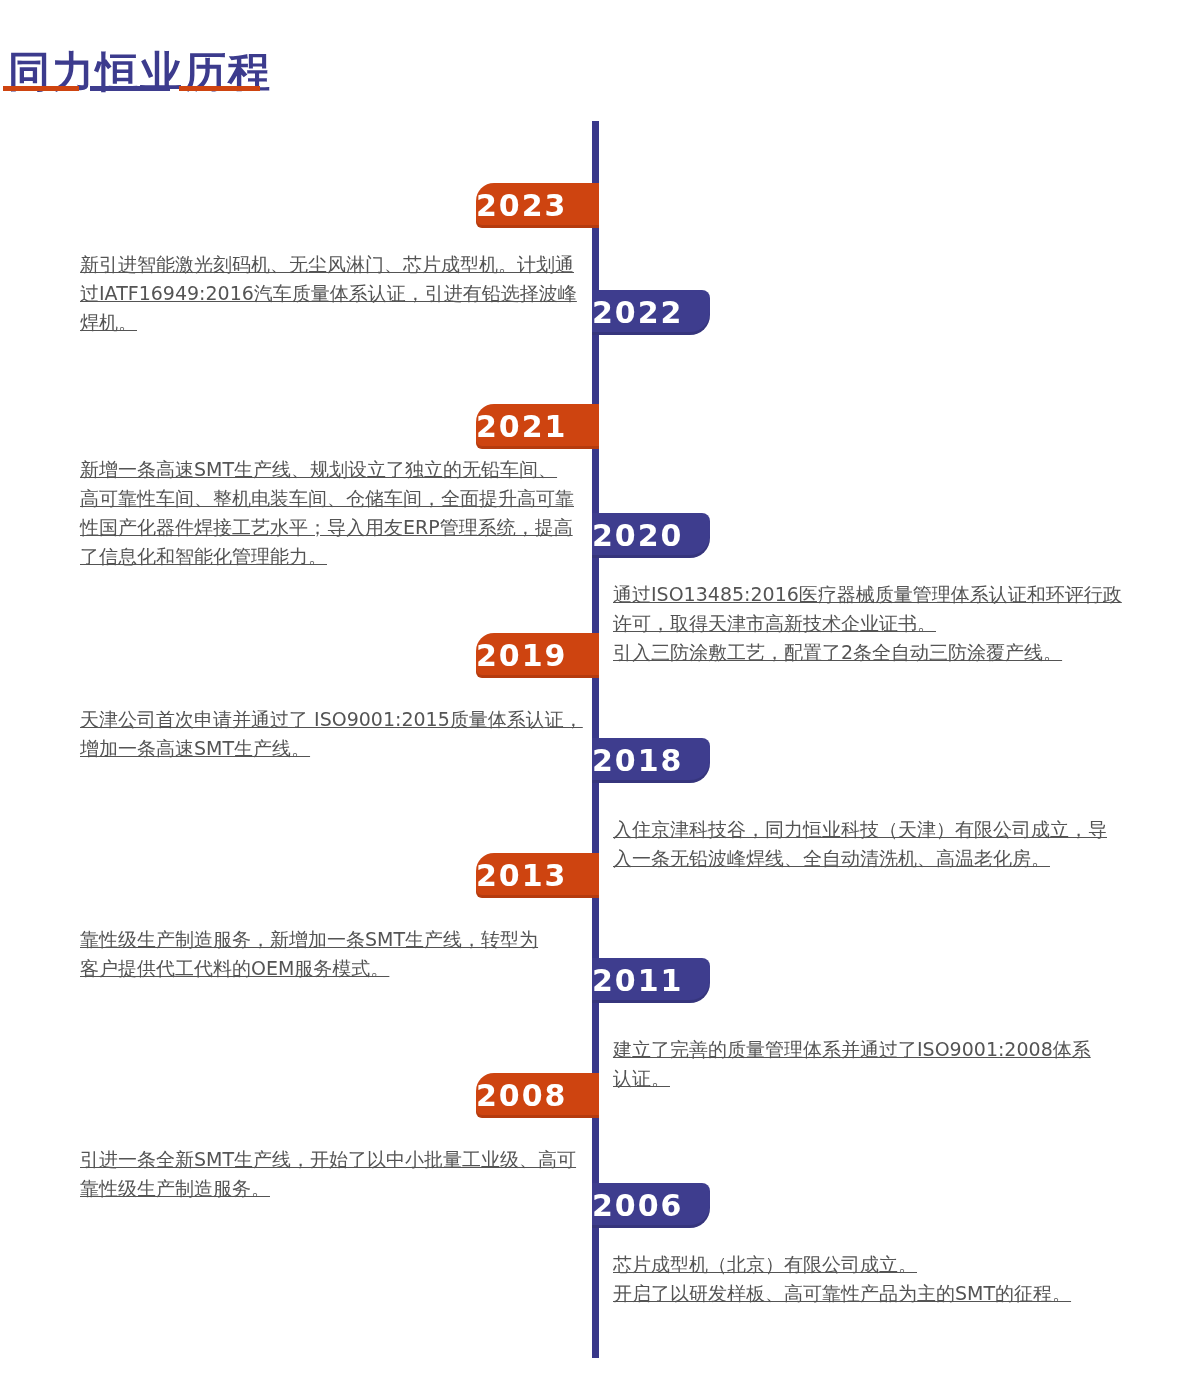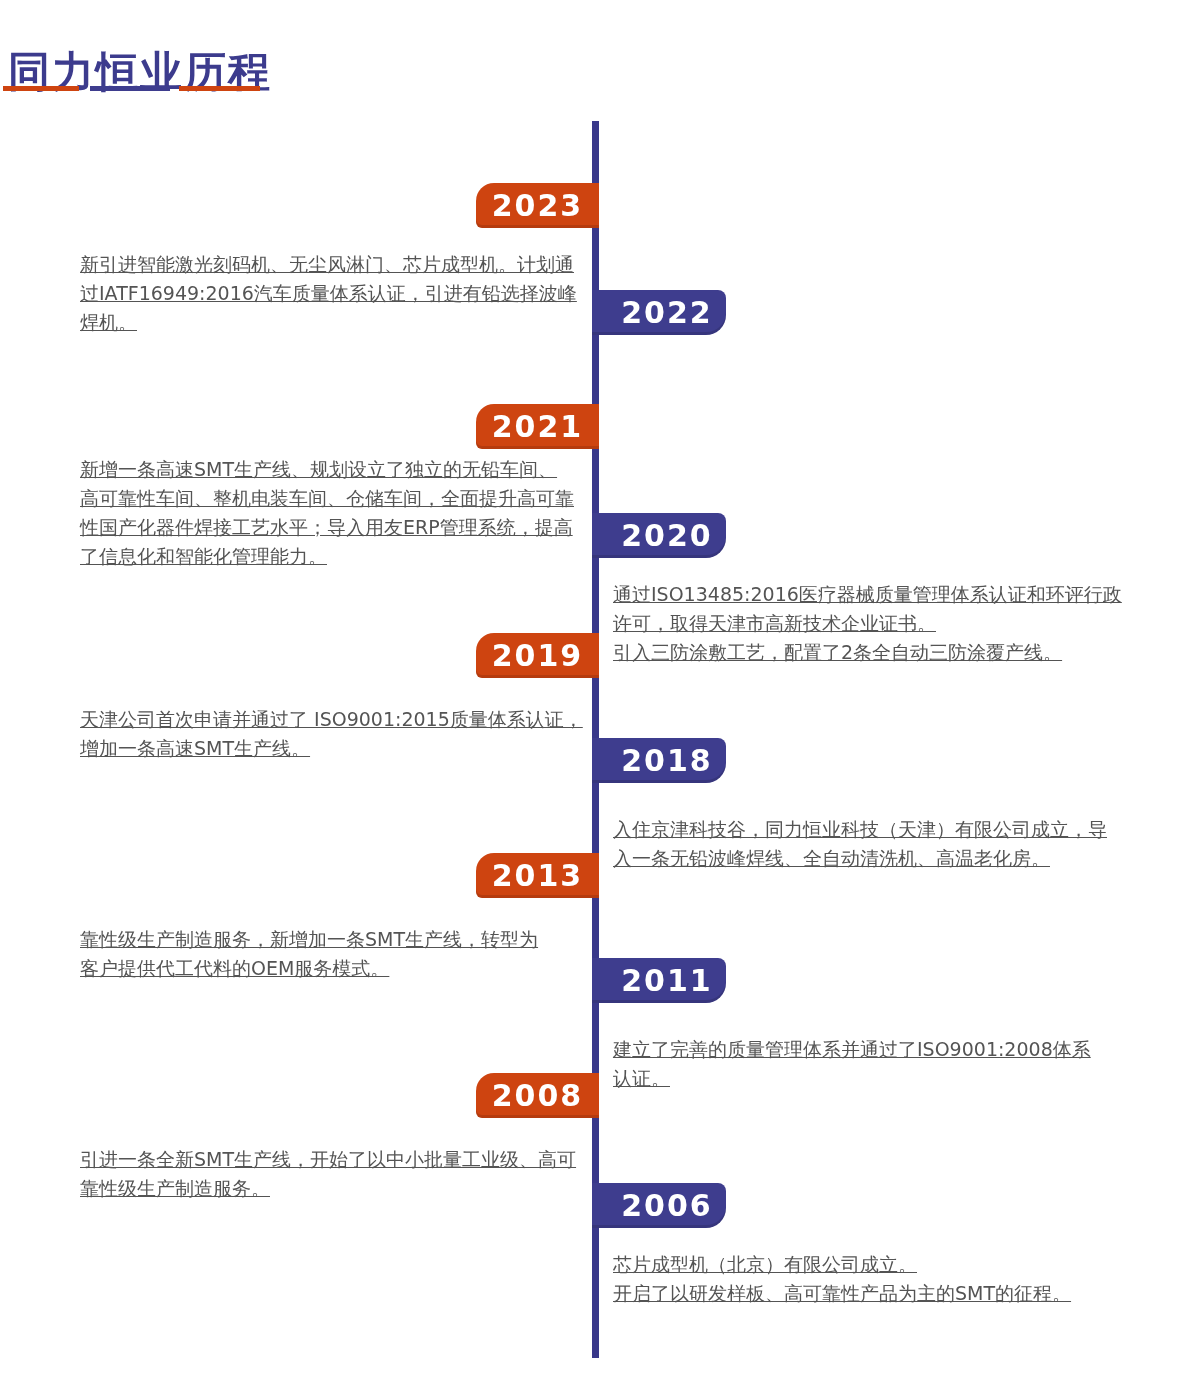--- a/index.html
+++ b/index.html
@@ -24,33 +24,32 @@
   .seg-3{left:179px;width:81px;background:var(--orange);}
 
   .axis{
     position:absolute;left:592px;top:121px;width:7px;height:1237px;
     background:var(--line);
   }
 
   .year-tab{
     position:absolute;height:45px;line-height:45px;
     font-size:30px;font-weight:bold;color:#ffffff;
-    text-align:center;letter-spacing:2px;
+    letter-spacing:2px;
     box-shadow:inset 0 -3px 0 rgba(0,0,0,0.12);
   }
   .year-tab.left{
     left:476px;width:123px;
     background:var(--orange);
     border-radius:18px 0 0 6px;
   }
   .year-tab.right{
     left:592px;width:118px;
     background:var(--purple);
     border-radius:0 8px 20px 0;
-    padding-left:16px;
   }
 
   .event-text{
     position:absolute;
     font-size:19px;line-height:29px;color:var(--text);
     white-space:pre-line;
     text-decoration:underline;
   }
   .event-text.left{left:80px;width:510px;}
   .event-text.right{left:613px;width:525px;}

